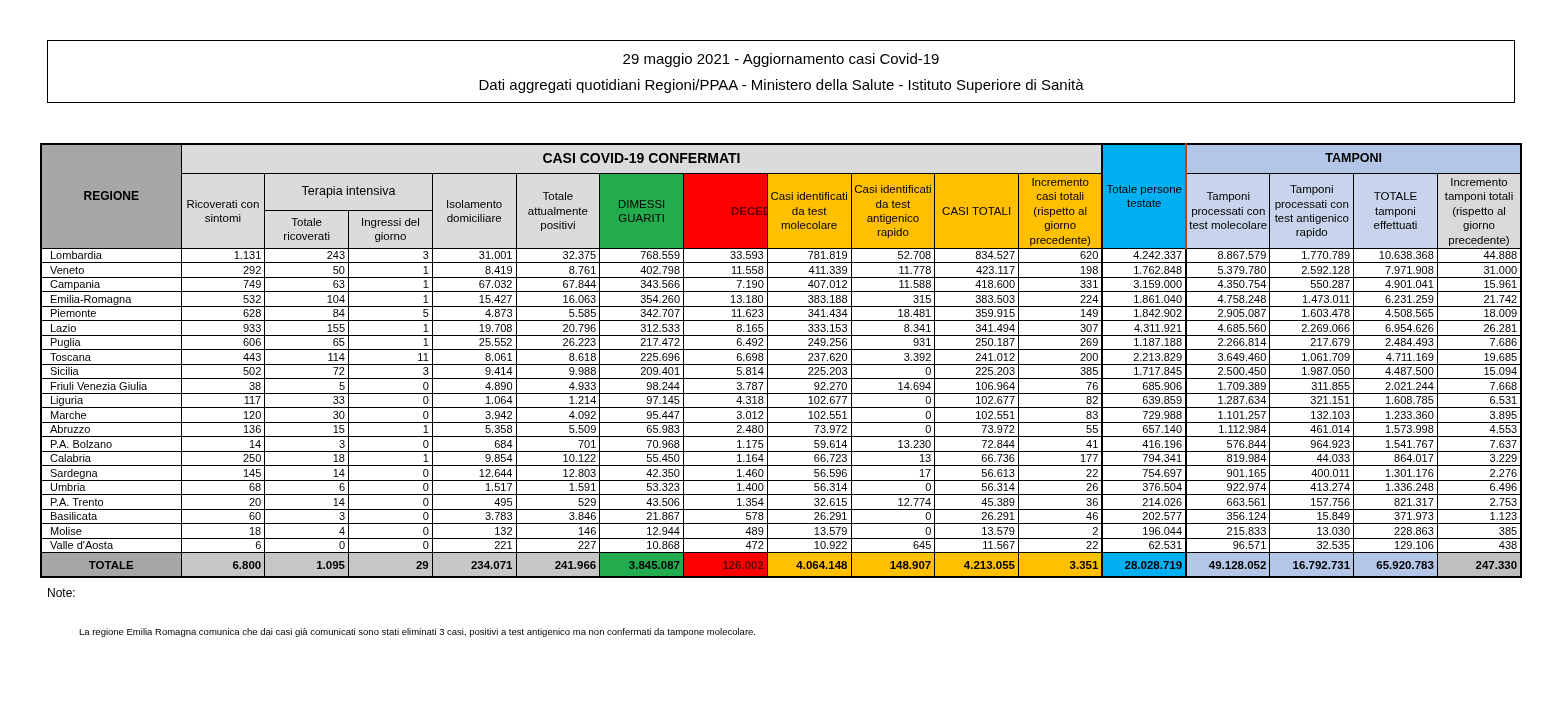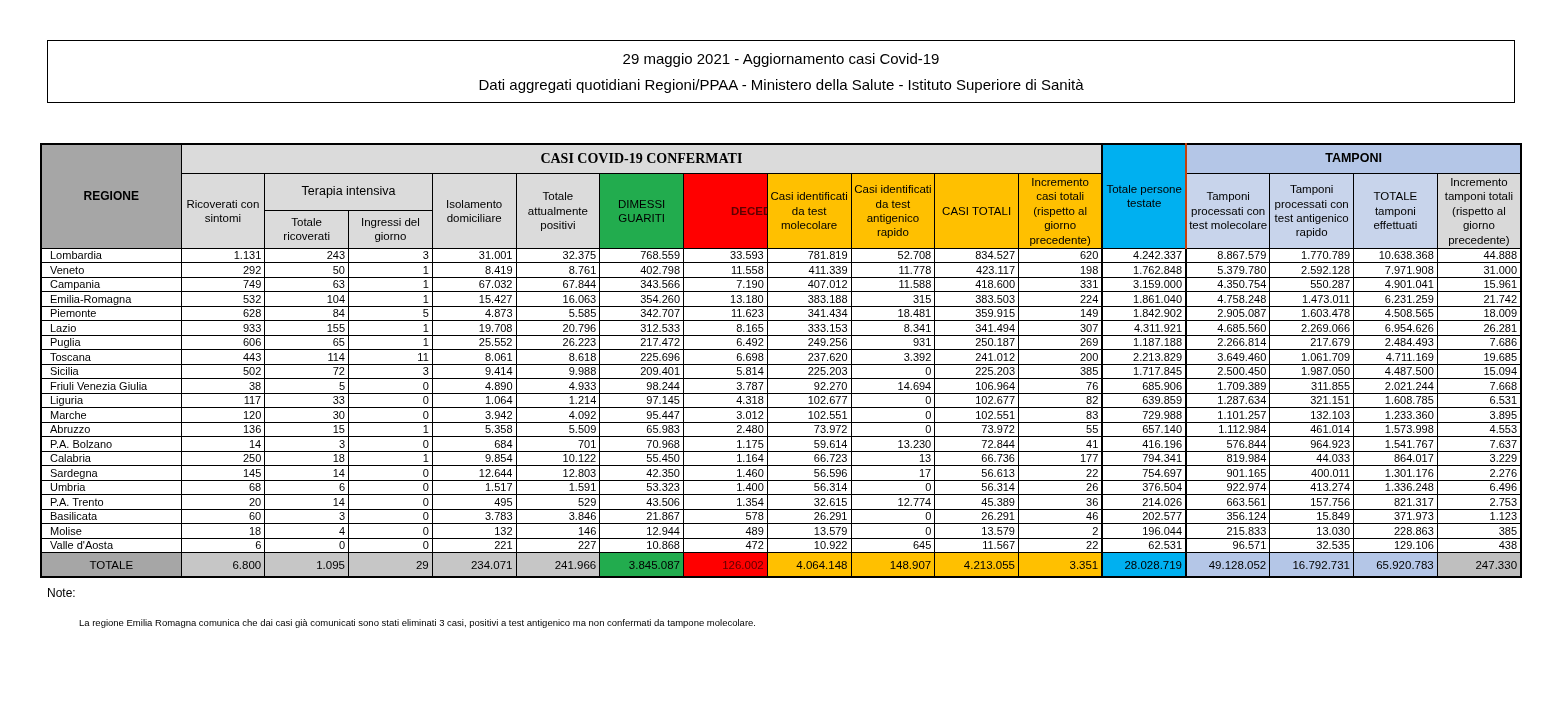--- a/index.html
+++ b/index.html
@@ -16,49 +16,49 @@
   
   table.covid{position:absolute;left:40px;top:143px;width:1480px;
               border-collapse:collapse;table-layout:fixed;
               font-size:11px;}
   table.covid{border:2px solid #000;}
   th,td{border:1px solid #000;overflow:hidden;white-space:nowrap;}
   th{font-weight:normal;text-align:center;vertical-align:middle;
      font-size:11.5px;padding:1px 2px;white-space:normal;line-height:1.25;}
 
   .h-regione{background:#a6a6a6;font-weight:bold;font-size:12px;}
-  .h-banner{background:#dbdbdb;font-weight:bold;font-size:14px;height:26px;font-family:Liberation Serif, serif;}
+  .h-banner{background:#dbdbdb;font-weight:bold;font-size:14px;height:26px;}
   .h-sub{background:#dbdbdb;}
   .h-terapia{background:#dbdbdb;font-size:12.5px;height:34px;}
   .h-green{background:#22ac4e;}
   .h-red{background:#ff0000;color:#5e0000;font-weight:bold;padding-left:47px;}
   .h-orange{background:#ffc000;}
   .h-cyan{background:#00b0f0;border-left:2px solid #000;border-right:2px solid #c2410c;}
   .h-tamponi{background:#b4c6e7;font-weight:bold;font-size:12.5px;height:26px;}
   .h-peri{background:#c8d4eb;}
   .h-gray{background:#d9d9d9;}
 
   tbody td{height:13.5px;padding:0 3px;text-align:right;font-size:11px;line-height:13px;}
   tbody td.c0{text-align:left;padding:0 8px;}
   tbody td.c12, tfoot td.c12{border-left:2px solid #000;border-right:2px solid #000;}
 
-  tfoot td{height:23px;padding:0 3px;text-align:right;font-weight:normal;font-size:11.5px;}
+  tfoot td{height:23px;padding:0 3px;text-align:right;font-weight:bold;font-size:11.5px;}
   tfoot td.c0{background:#a6a6a6;text-align:center;}
   tfoot td.c1,tfoot td.c2,tfoot td.c3,tfoot td.c4,tfoot td.c5{background:#c6c6c6;}
   tfoot td.c6{background:#22ac4e;}
   tfoot td.c7{background:#ff0000;color:#5e0000;}
   tfoot td.c8,tfoot td.c9,tfoot td.c10,tfoot td.c11{background:#ffc000;}
   tfoot td.c12{background:#00b0f0;}
   tfoot td.c13,tfoot td.c14,tfoot td.c15{background:#b4c6e7;}
   tfoot td.c16{background:#bfbfbf;}
 
   
   .notes{position:absolute;left:47px;top:586px;}
   .notes .n-label{font-size:12px;}
-  .notes .n-text{font-size:9.5px;margin-top:17px;padding-left:32px;}
+  .notes .n-text{font-size:9.5px;margin-top:26px;padding-left:32px;}
 </style>
 </head>
 <body>
 
 <div class="page">
 
   <div class="title-box">
     <div class="t1">29 maggio 2021 - Aggiornamento casi Covid-19</div>
     <div class="t2">Dati aggregati quotidiani Regioni/PPAA - Ministero della Salute - Istituto Superiore di Sanità</div>
   </div>

